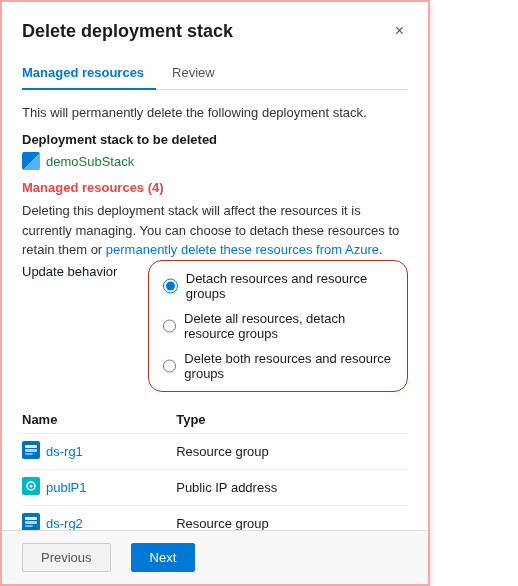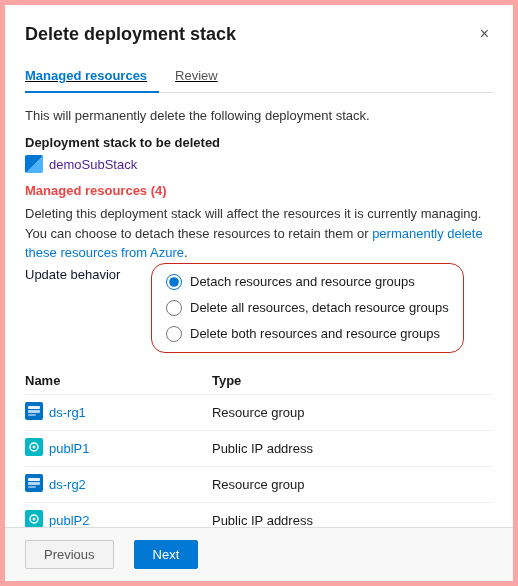--- a/index.html
+++ b/index.html
@@ -5,24 +5,24 @@
     * { box-sizing: border-box; margin: 0; padding: 0; }
     body {
       font-family: 'Segoe UI', Arial, sans-serif;
       font-size: 13px;
       background: #fff;
       width: 518px;
       height: 586px;
       overflow: hidden;
     }
     .dialog {
-      width: 518px;
+      width: 430px;
       height: 586px;
       background: #fff;
-      border: 5px solid #fca5a5;
+      border: 2px solid #fca5a5;
       display: flex;
       flex-direction: column;
       box-shadow: 0 2px 8px rgba(0,0,0,0.15);
     }
     .dialog-header {
       display: flex;
       justify-content: space-between;
       align-items: center;
       padding: 16px 20px 0 20px;
     }
@@ -39,21 +39,20 @@
       border: none;
       padding: 4px;
       display: flex;
       align-items: center;
       justify-content: center;
     }
     .tabs {
       display: flex;
       border-bottom: 1px solid #ddd;
       margin: 12px 20px 0 20px;
-      text-decoration: underline;
     }
     .tab {
       padding: 8px 12px 8px 0;
       margin-right: 16px;
       cursor: pointer;
       font-size: 13px;
       color: #555;
       border-bottom: 2px solid transparent;
       position: relative;
       bottom: -1px;
@@ -78,21 +77,21 @@
       color: #1a1a1a;
       margin-bottom: 5px;
     }
     .stack-link {
       display: flex;
       align-items: center;
       gap: 6px;
       margin-bottom: 10px;
     }
     .stack-link-text {
-      color: #4c1d95;
+      color: #15803d;
       cursor: pointer;
     }
     .managed-section-label {
       font-weight: 600;
       color: #ef4444;
       margin-bottom: 6px;
     }
     .managed-description {
       color: #333;
       line-height: 1.5;

